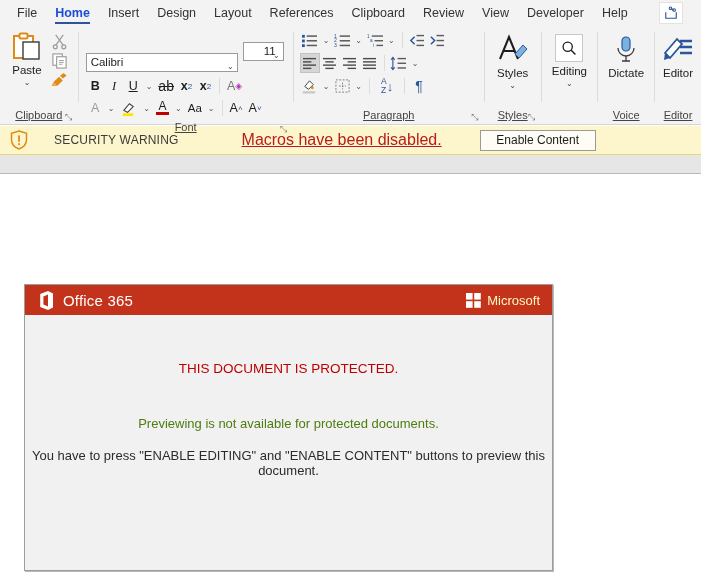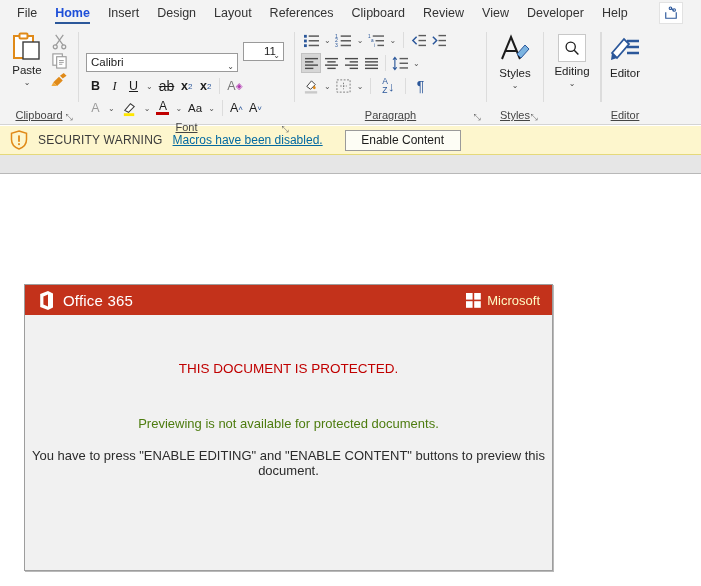--- a/index.html
+++ b/index.html
@@ -114,24 +114,24 @@
   .g-voice .body{ justify-content:center; }
 
   
   .g-editor{ width:46px; }
   .g-editor .body{ justify-content:center; }
 
   
   .secbar{
     height:30px; background:#fdf6cd; border-top:1px solid #fff;
     border-bottom:1px solid #e5d97a;
-    display:flex; align-items:center; padding-left:10px; gap:10px;
+    display:flex; align-items:center; padding-left:10px; gap:26px;
   }
   .sec-title{ font-size:12px; color:#3a3a3a; letter-spacing:.2px; }
-  .sec-msg{ font-size:12px; color:#0369a1; text-decoration:underline; cursor:pointer; }
+  .sec-msg{ font-size:16px; color:#b91c1c; text-decoration:underline; cursor:pointer;margin-left:37px; }
   .enable-btn{
     margin-left:12px; height:21px; min-width:116px; background:#fdfdf5;
     border:1px solid #9a9a9a; font-size:12px; color:#1c1c1c;
     display:flex; align-items:center; justify-content:center; cursor:pointer;
   }
   .graystrip{ height:19px; background:#e6e6e6; border-bottom:1px solid #b8b8b8; }
 
   
   .canvas{ position:relative; height:411px; background:#ffffff; }
   .doc{
@@ -456,20 +456,35 @@
           <div class="t">Editing</div>
           <div class="caret">⌄</div>
         </div>
       </div>
       <div class="glabel">
         <span></span>
       </div>
     </div>
     <div class="sep"></div>
 
+    <div class="group g-voice">
+      <div class="body">
+        <div class="bigbtn">
+          <svg width="30" height="30" viewBox="0 0 30 30">
+            <rect x="11" y="3" width="8" height="14" rx="4" fill="#7bb3e0" stroke="#2b579a" stroke-width="1.2"></rect>
+            <path d="M7 14 a8 8 0 0 0 16 0" fill="none" stroke="#3b3b3b" stroke-width="1.3"></path>
+            <path d="M15 22 L15 27 M11 27 L19 27" stroke="#3b3b3b" stroke-width="1.3"></path>
+          </svg>
+          <div class="t">Dictate</div>
+        </div>
+      </div>
+      <div class="glabel">
+        <span>Voice</span>
+      </div>
+    </div>
     <div class="sep"></div>
 
     <div class="group g-editor">
       <div class="body">
         <div class="bigbtn">
           <svg width="32" height="30" viewBox="0 0 32 30">
             <path d="M3 19 L15 5 L20 10 L8 24 Z" fill="#fff" stroke="#2b579a" stroke-width="1.8"></path>
             <path d="M3 19 L2 26 L8 24 Z" fill="#2b579a"></path>
             <path d="M18 7 h12 M18 13 h12 M18 19 h12" stroke="#2b579a" stroke-width="2.4"></path>
           </svg>

